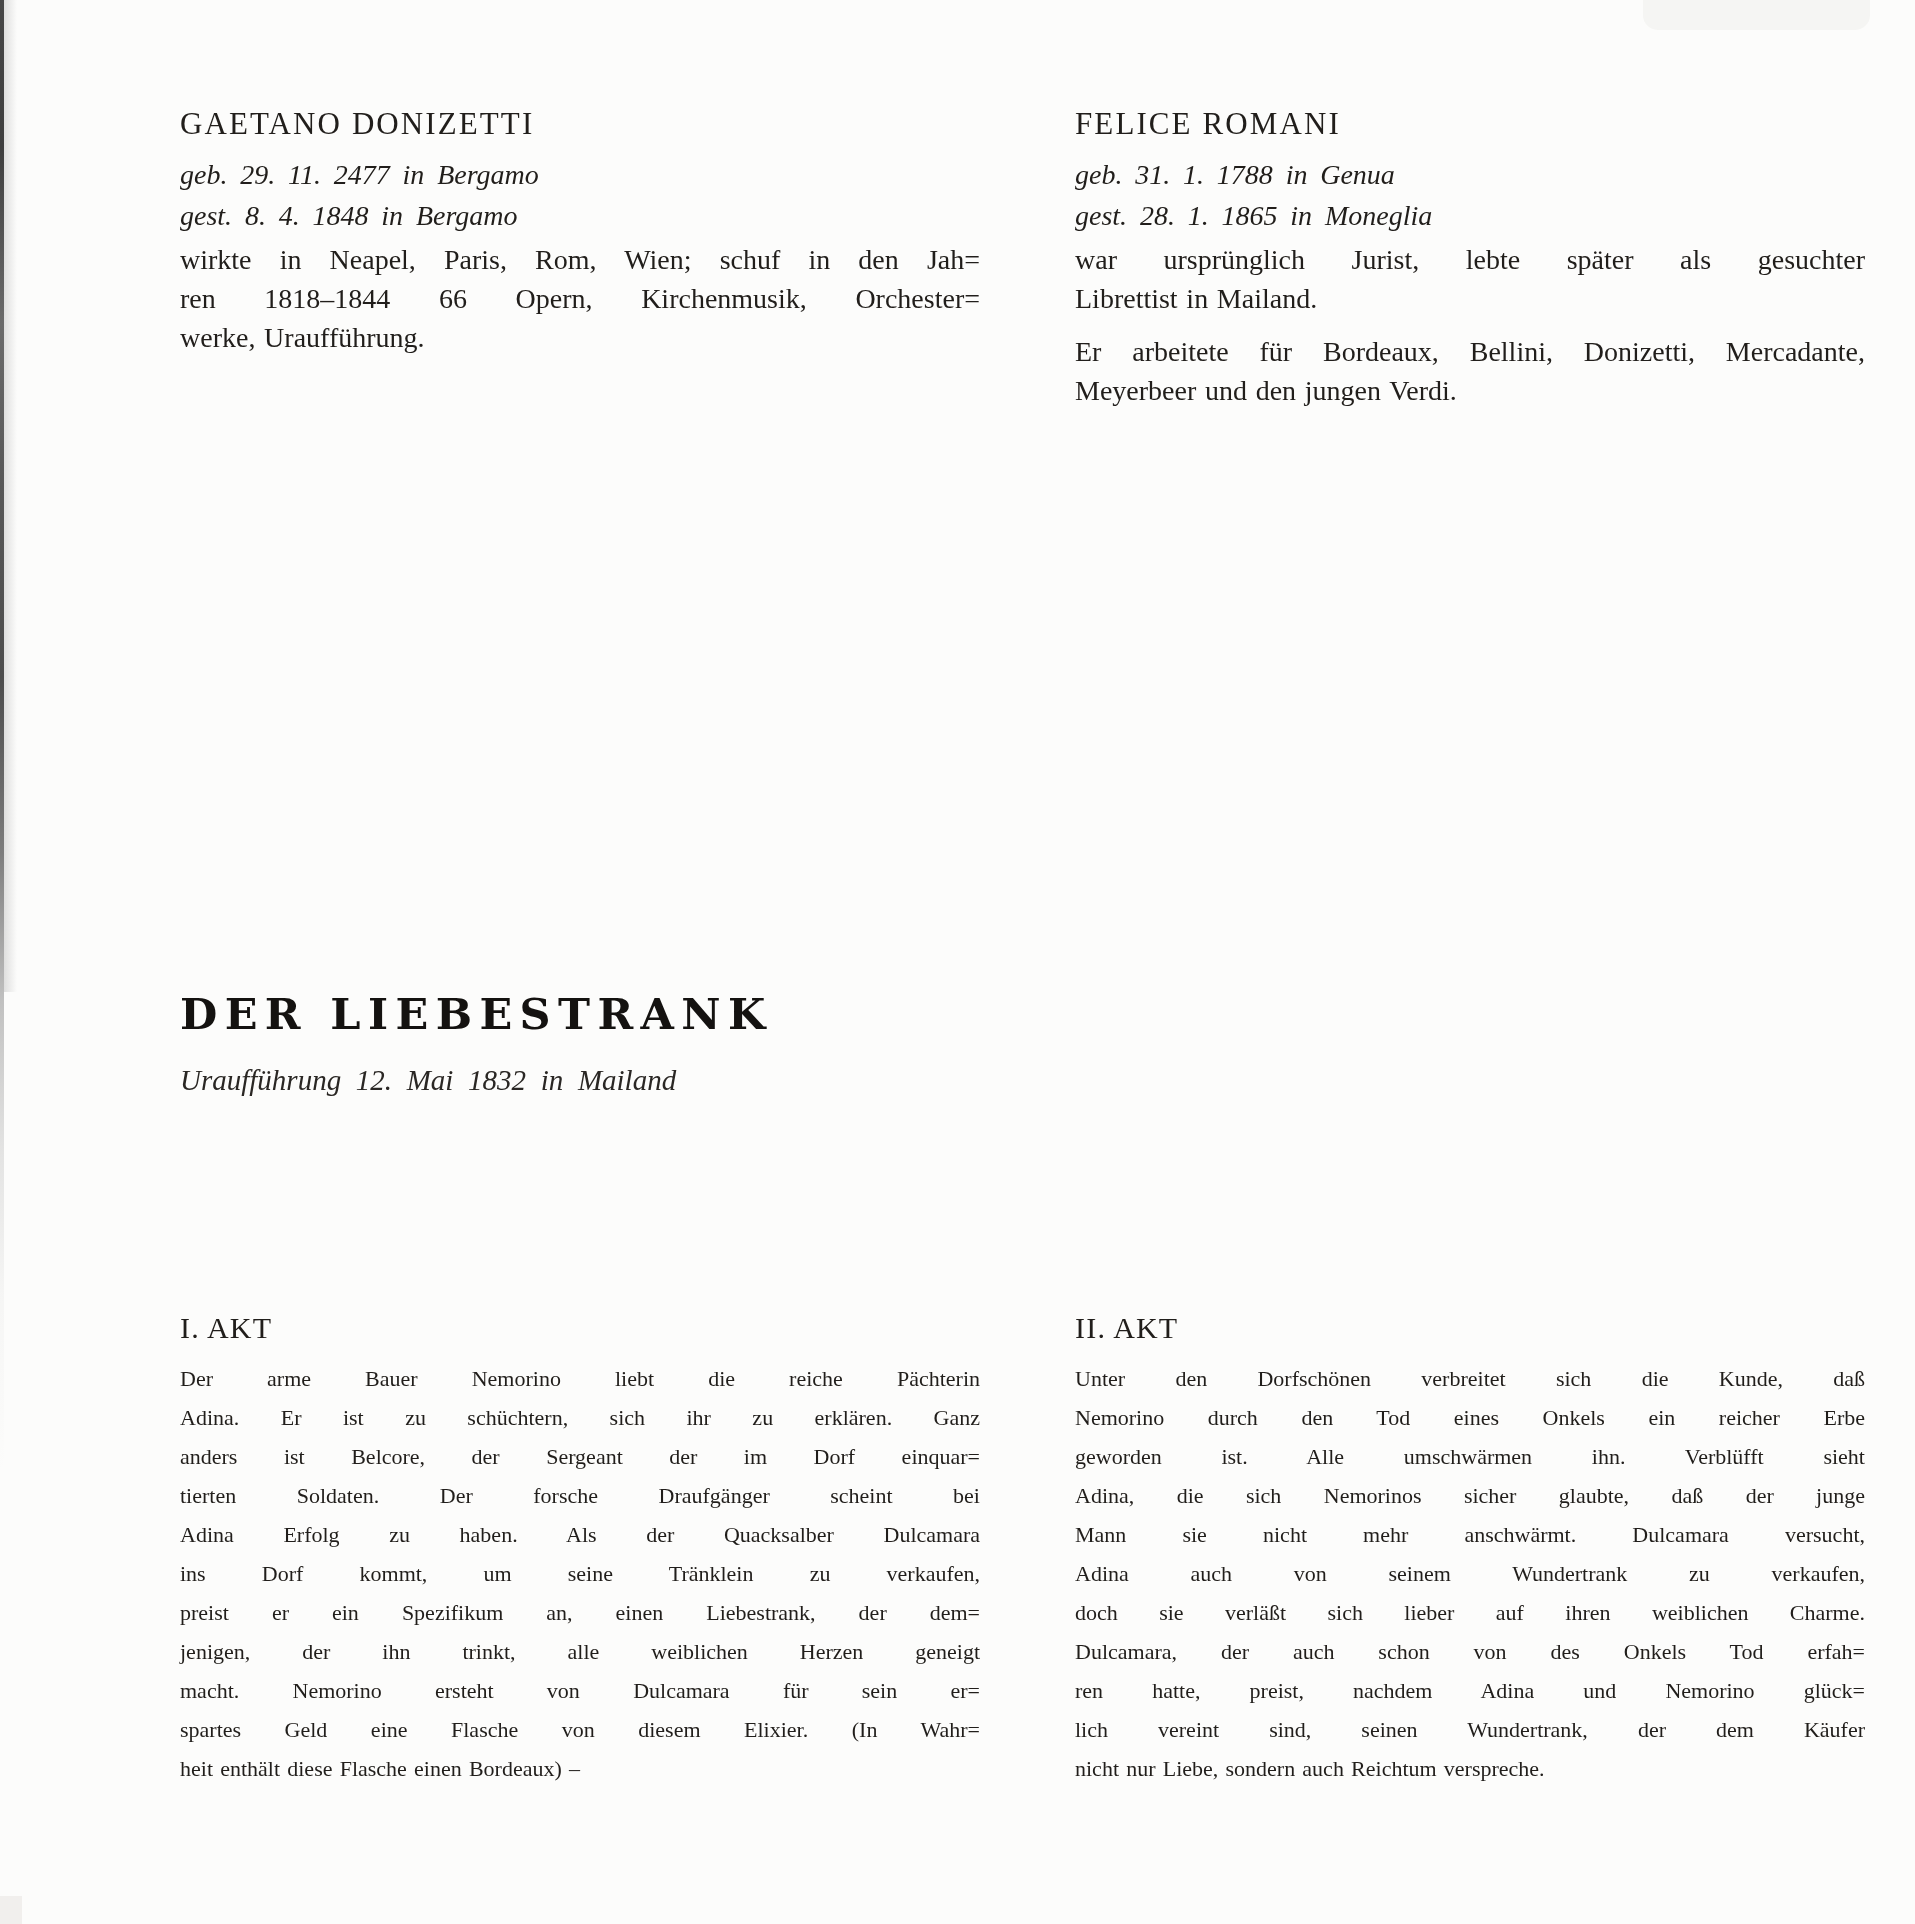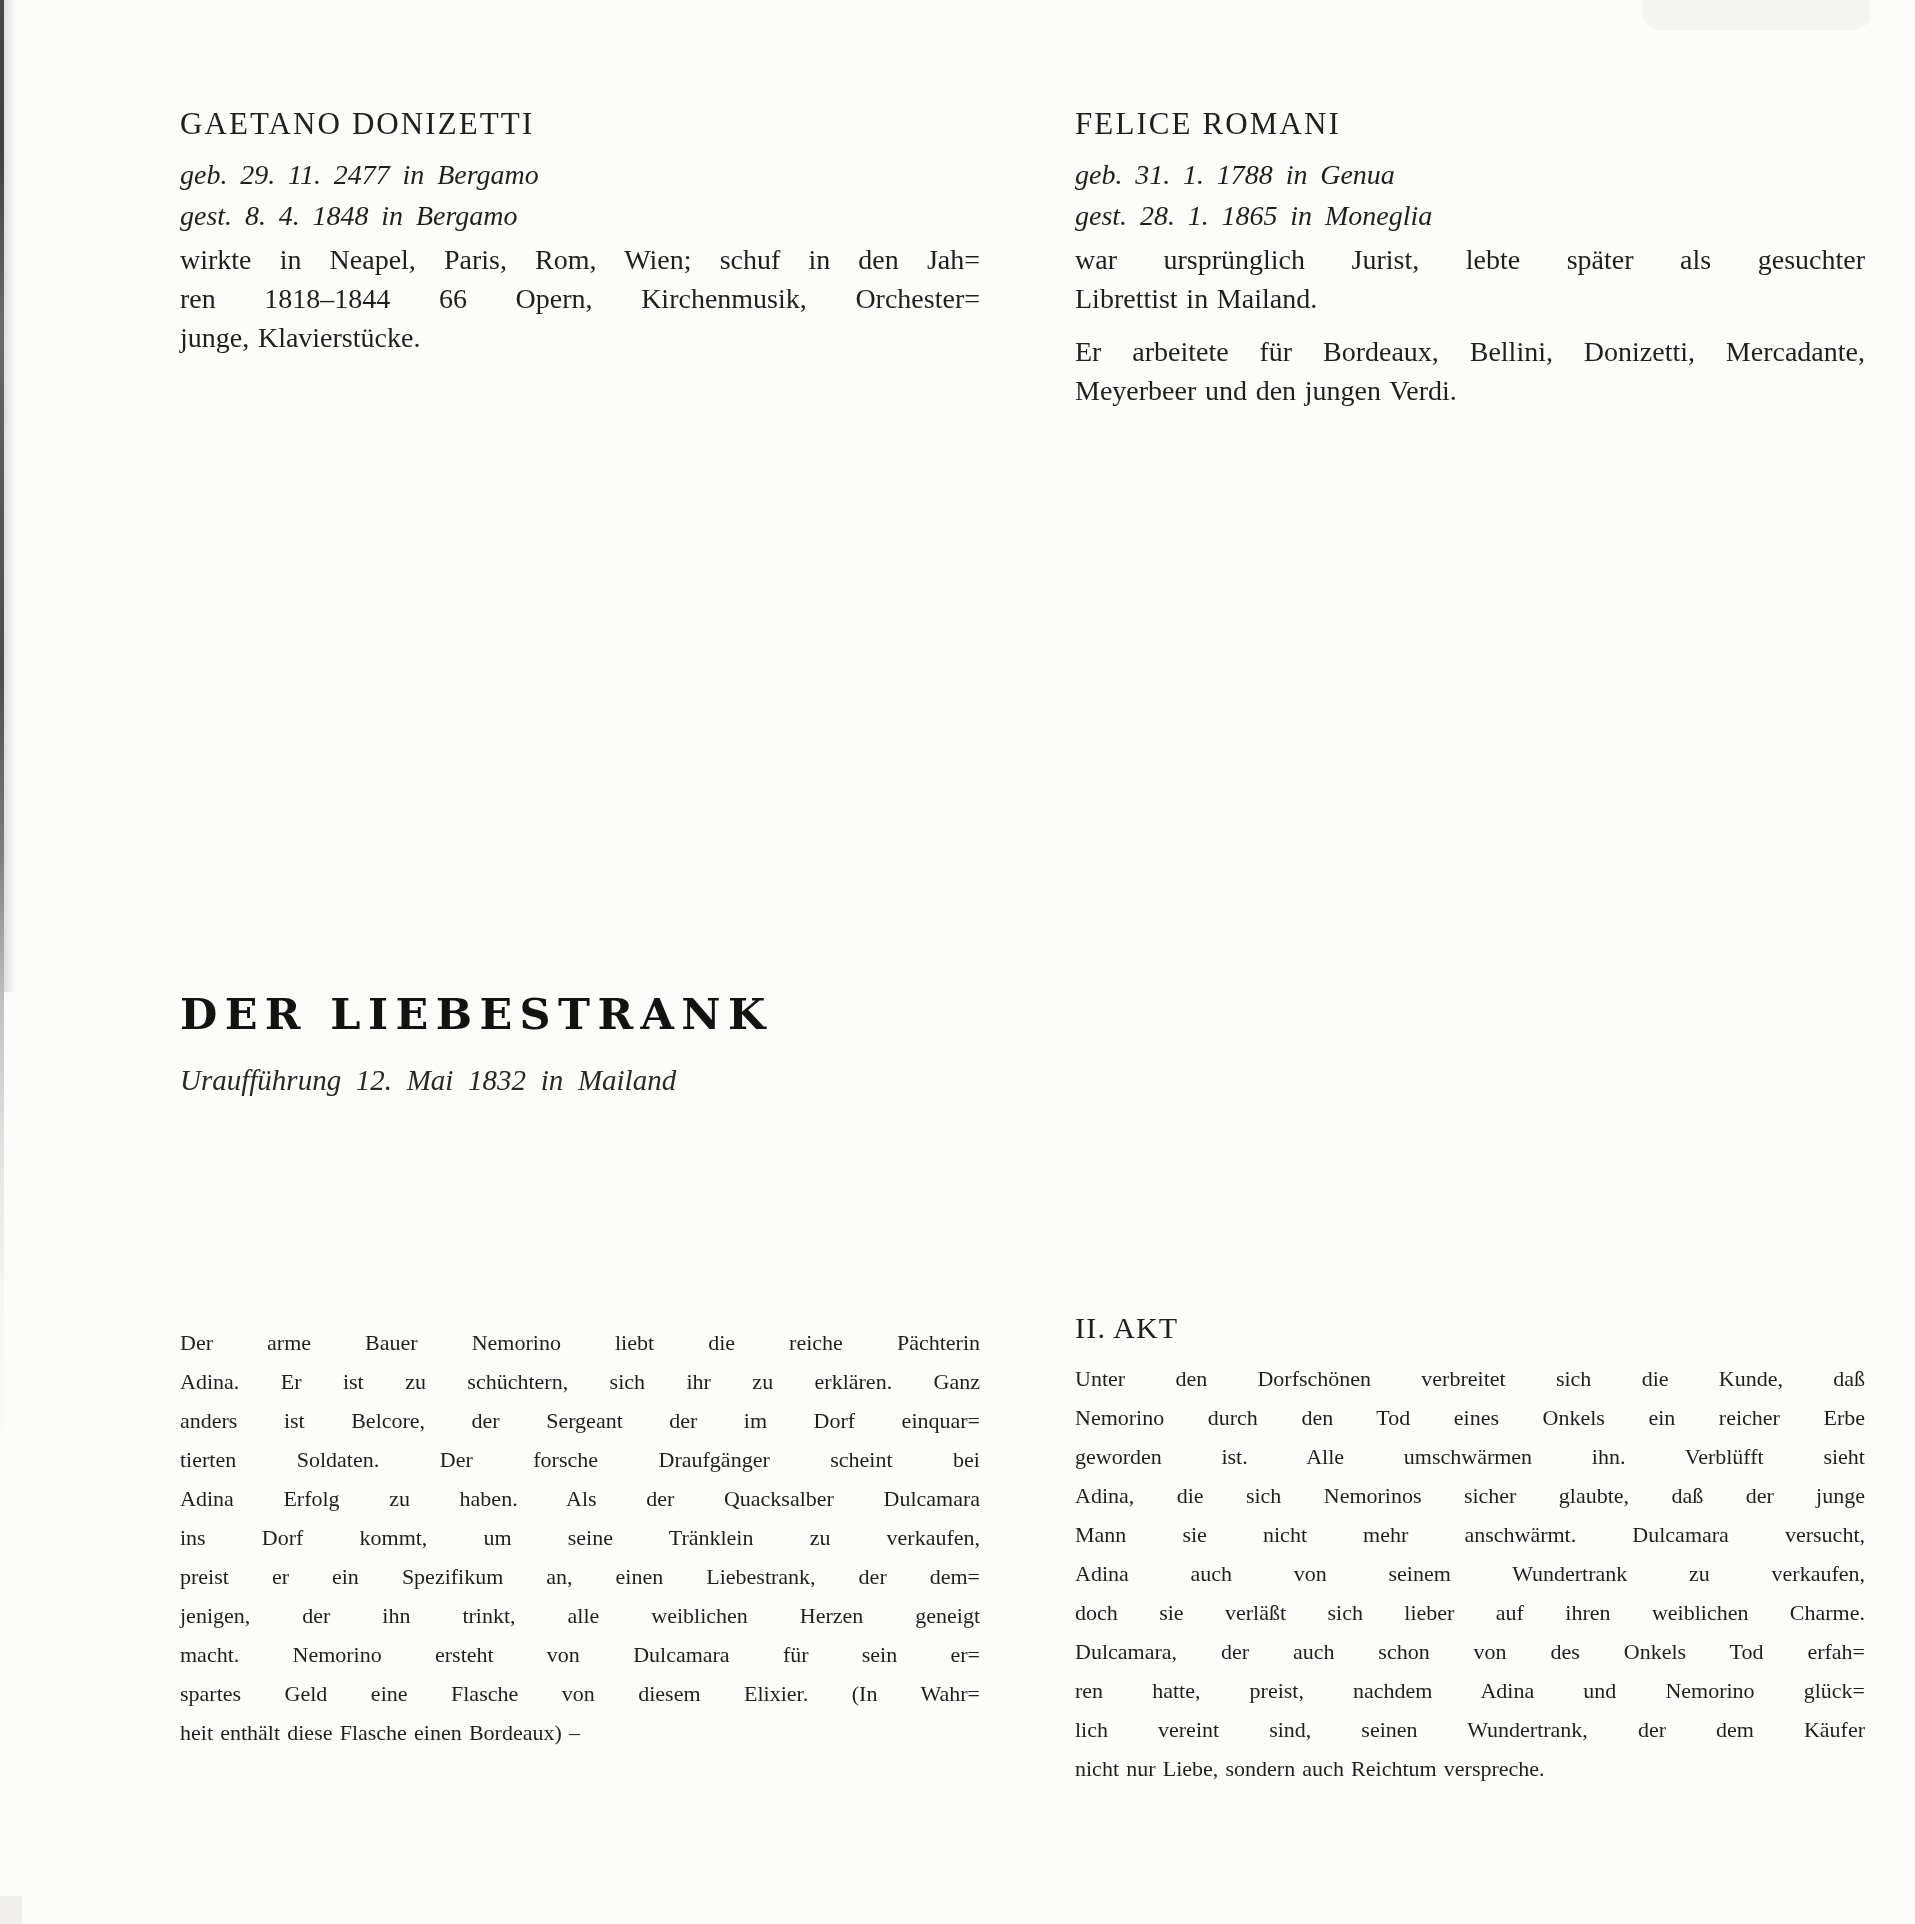--- a/index.html
+++ b/index.html
@@ -81,21 +81,21 @@
 
   <section class="col-left bio">
     <h2 class="bio-name">GAETANO DONIZETTI</h2>
     <div class="vita">
       <div>geb. 29. 11. 2477 in Bergamo</div>
       <div>gest. 8. 4. 1848 in Bergamo</div>
     </div>
     <div class="bio-body">
       <div class="jline">wirkte in Neapel, Paris, Rom, Wien; schuf in den Jah=</div>
       <div class="jline">ren 1818–1844 66 Opern, Kirchenmusik, Orchester=</div>
-      <div class="jline last">junge, Klavierstücke.</div>
+      <div class="jline last">werke, Uraufführung.</div>
     </div>
   </section>
 
   <section class="col-right bio">
     <h2 class="bio-name">FELICE ROMANI</h2>
     <div class="vita">
       <div>geb. 31. 1. 1788 in Genua</div>
       <div>gest. 28. 1. 1865 in Moneglia</div>
     </div>
     <div class="bio-body">
@@ -107,20 +107,21 @@
       <div class="jline last">Meyerbeer und den jungen Verdi.</div>
     </div>
   </section>
 
   <section class="title-block">
     <h1 class="opera-title">DER LIEBESTRANK</h1>
     <div class="premiere">Uraufführung 12. Mai 1832 in Mailand</div>
   </section>
 
   <section class="col-left acts">
+    <h3 class="act-heading">I. AKT</h3>
     <div class="act-body">
       <div class="jline">Der arme Bauer Nemorino liebt die reiche Pächterin</div>
       <div class="jline">Adina. Er ist zu schüchtern, sich ihr zu erklären. Ganz</div>
       <div class="jline">anders ist Belcore, der Sergeant der im Dorf einquar=</div>
       <div class="jline">tierten Soldaten. Der forsche Draufgänger scheint bei</div>
       <div class="jline">Adina Erfolg zu haben. Als der Quacksalber Dulcamara</div>
       <div class="jline">ins Dorf kommt, um seine Tränklein zu verkaufen,</div>
       <div class="jline">preist er ein Spezifikum an, einen Liebestrank, der dem=</div>
       <div class="jline">jenigen, der ihn trinkt, alle weiblichen Herzen geneigt</div>
       <div class="jline">macht. Nemorino ersteht von Dulcamara für sein er=</div>

